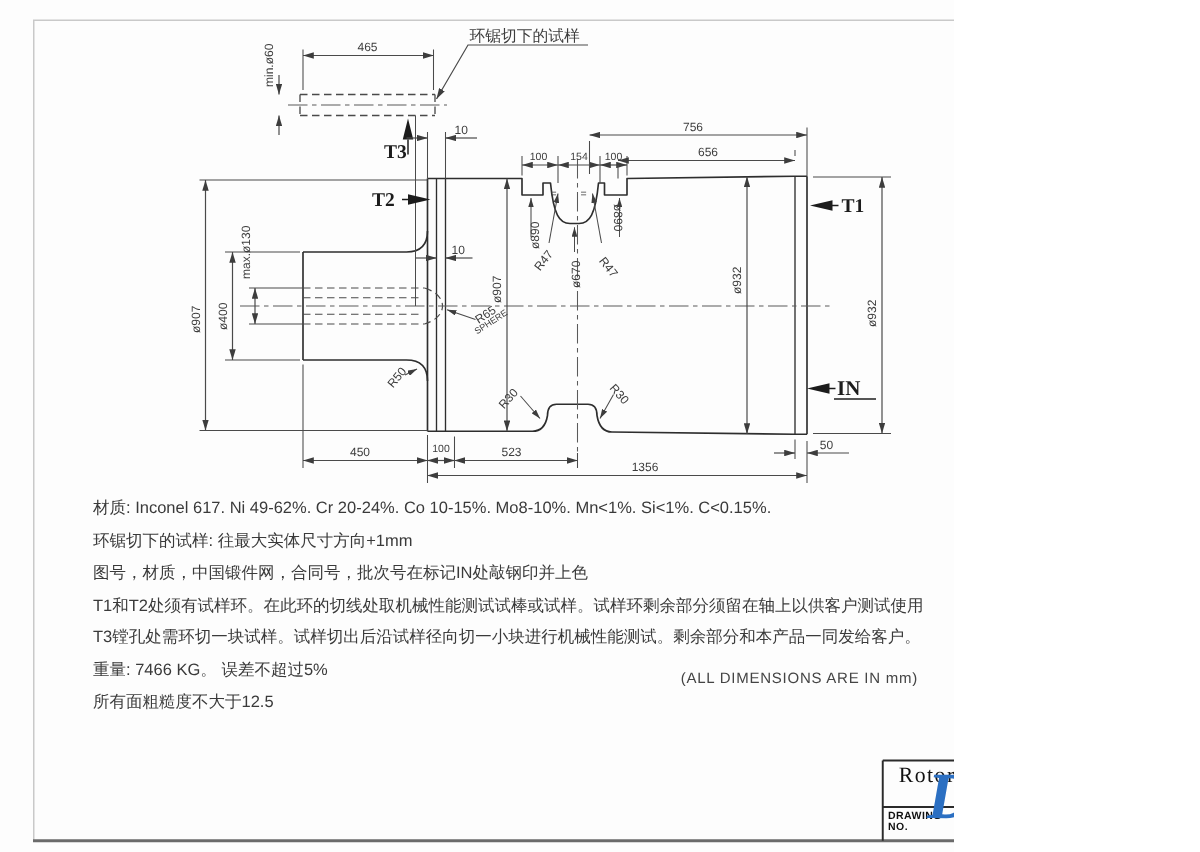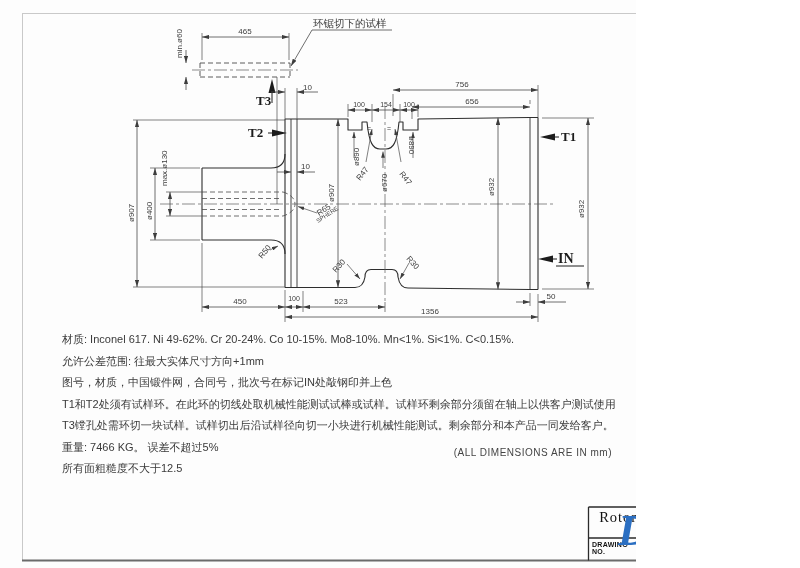--- a/index.html
+++ b/index.html
@@ -233,21 +233,21 @@
 
   <g>
     <text class="dimtxt-s" x="724" y="25">12.5</text>
     <path d="M724,28 L729,37 L736,22" fill="none" stroke="#3d3d3d" stroke-width="0.9"></path>
     <text class="dimtxt-s" x="738" y="33" letter-spacing="0.5">ALL OVER</text>
   </g>
 </svg>
 
   <div class="notes">
     <div>材质: Inconel 617. Ni 49-62%. Cr 20-24%. Co 10-15%. Mo8-10%. Mn&lt;1%. Si&lt;1%. C&lt;0.15%.</div>
-    <div>允许公差范围: 往最大实体尺寸方向+1mm</div>
+    <div>环锯切下的试样: 往最大实体尺寸方向+1mm</div>
     <div>图号，材质，中国锻件网，合同号，批次号在标记IN处敲钢印并上色</div>
     <div>T1和T2处须有试样环。在此环的切线处取机械性能测试试棒或试样。试样环剩余部分须留在轴上以供客户测试使用</div>
     <div>T3镗孔处需环切一块试样。试样切出后沿试样径向切一小块进行机械性能测试。剩余部分和本产品一同发给客户。</div>
     <div>重量: 7466 KG。 误差不超过5%</div>
     <div>所有面粗糙度不大于12.5</div>
   </div>
 
   <div class="alldims">(ALL DIMENSIONS ARE IN mm)</div>
 
   <div class="tb-title">Rotor Forging for Test Rig</div>

